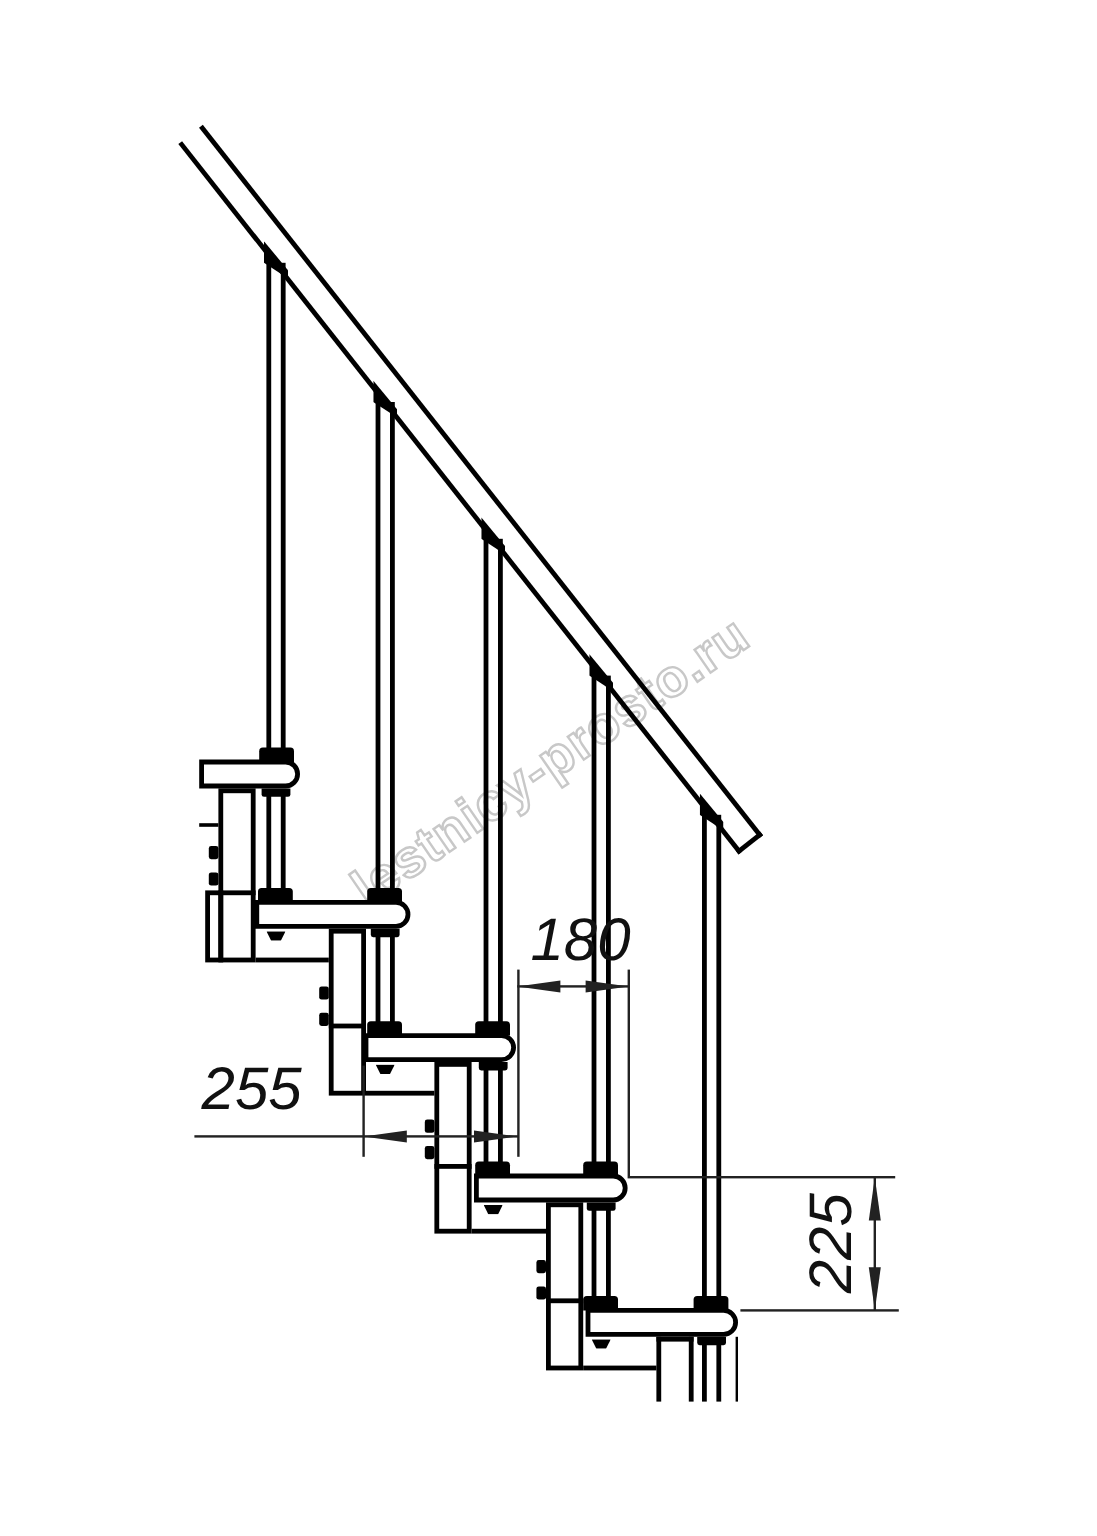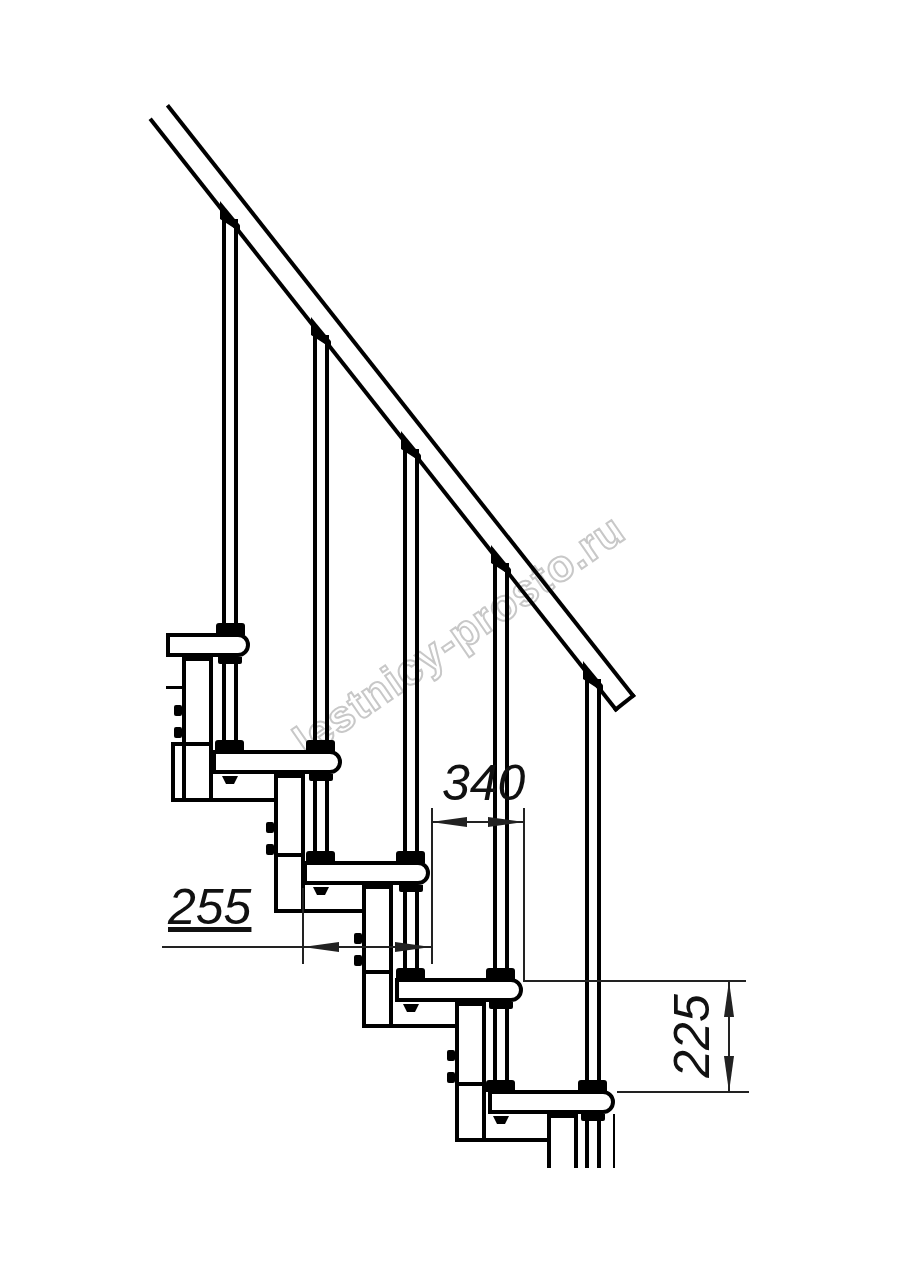--- a/index.html
+++ b/index.html
@@ -128,25 +128,25 @@
 
   <div class="abs dline" style="left:431px;top:808px;width:2px;height:156px;"></div>
   <div class="abs dline" style="left:523px;top:808px;width:2px;height:174px;"></div>
   <div class="abs dline" style="left:302px;top:888px;width:2px;height:76px;"></div>
   <div class="abs dline" style="left:525px;top:980px;width:221px;height:2px;"></div>
   <div class="abs dline" style="left:617px;top:1091px;width:132px;height:2px;"></div>
 
   <div class="abs dline" style="left:431px;top:821px;width:93px;height:2px;"></div>
   <div class="abs arrow ar-left" style="left:431px;top:817px;"></div>
   <div class="abs arrow ar-right" style="left:488px;top:817px;"></div>
-  <div class="abs dimtext" style="left:442px;top:758px;">340</div>
+  <div class="abs dimtext" style="left:442px;top:758px;">180</div>
 
   <div class="abs dline" style="left:162px;top:946px;width:270px;height:2px;"></div>
   <div class="abs arrow ar-left" style="left:303px;top:942px;"></div>
   <div class="abs arrow ar-right" style="left:395px;top:942px;"></div>
-  <div class="abs dimtext" style="left:168px;top:882px;text-decoration:underline;">255</div>
+  <div class="abs dimtext" style="left:168px;top:882px;">255</div>
 
   <div class="abs dline" style="left:728px;top:981px;width:2px;height:111px;"></div>
   <div class="abs arrow ar-up" style="left:724px;top:981px;"></div>
   <div class="abs arrow ar-down" style="left:724px;top:1056px;"></div>
   <div class="abs dimtext vert" style="left:692px;top:1036px;">225</div>
 
 </div>
 
 </body></html>

